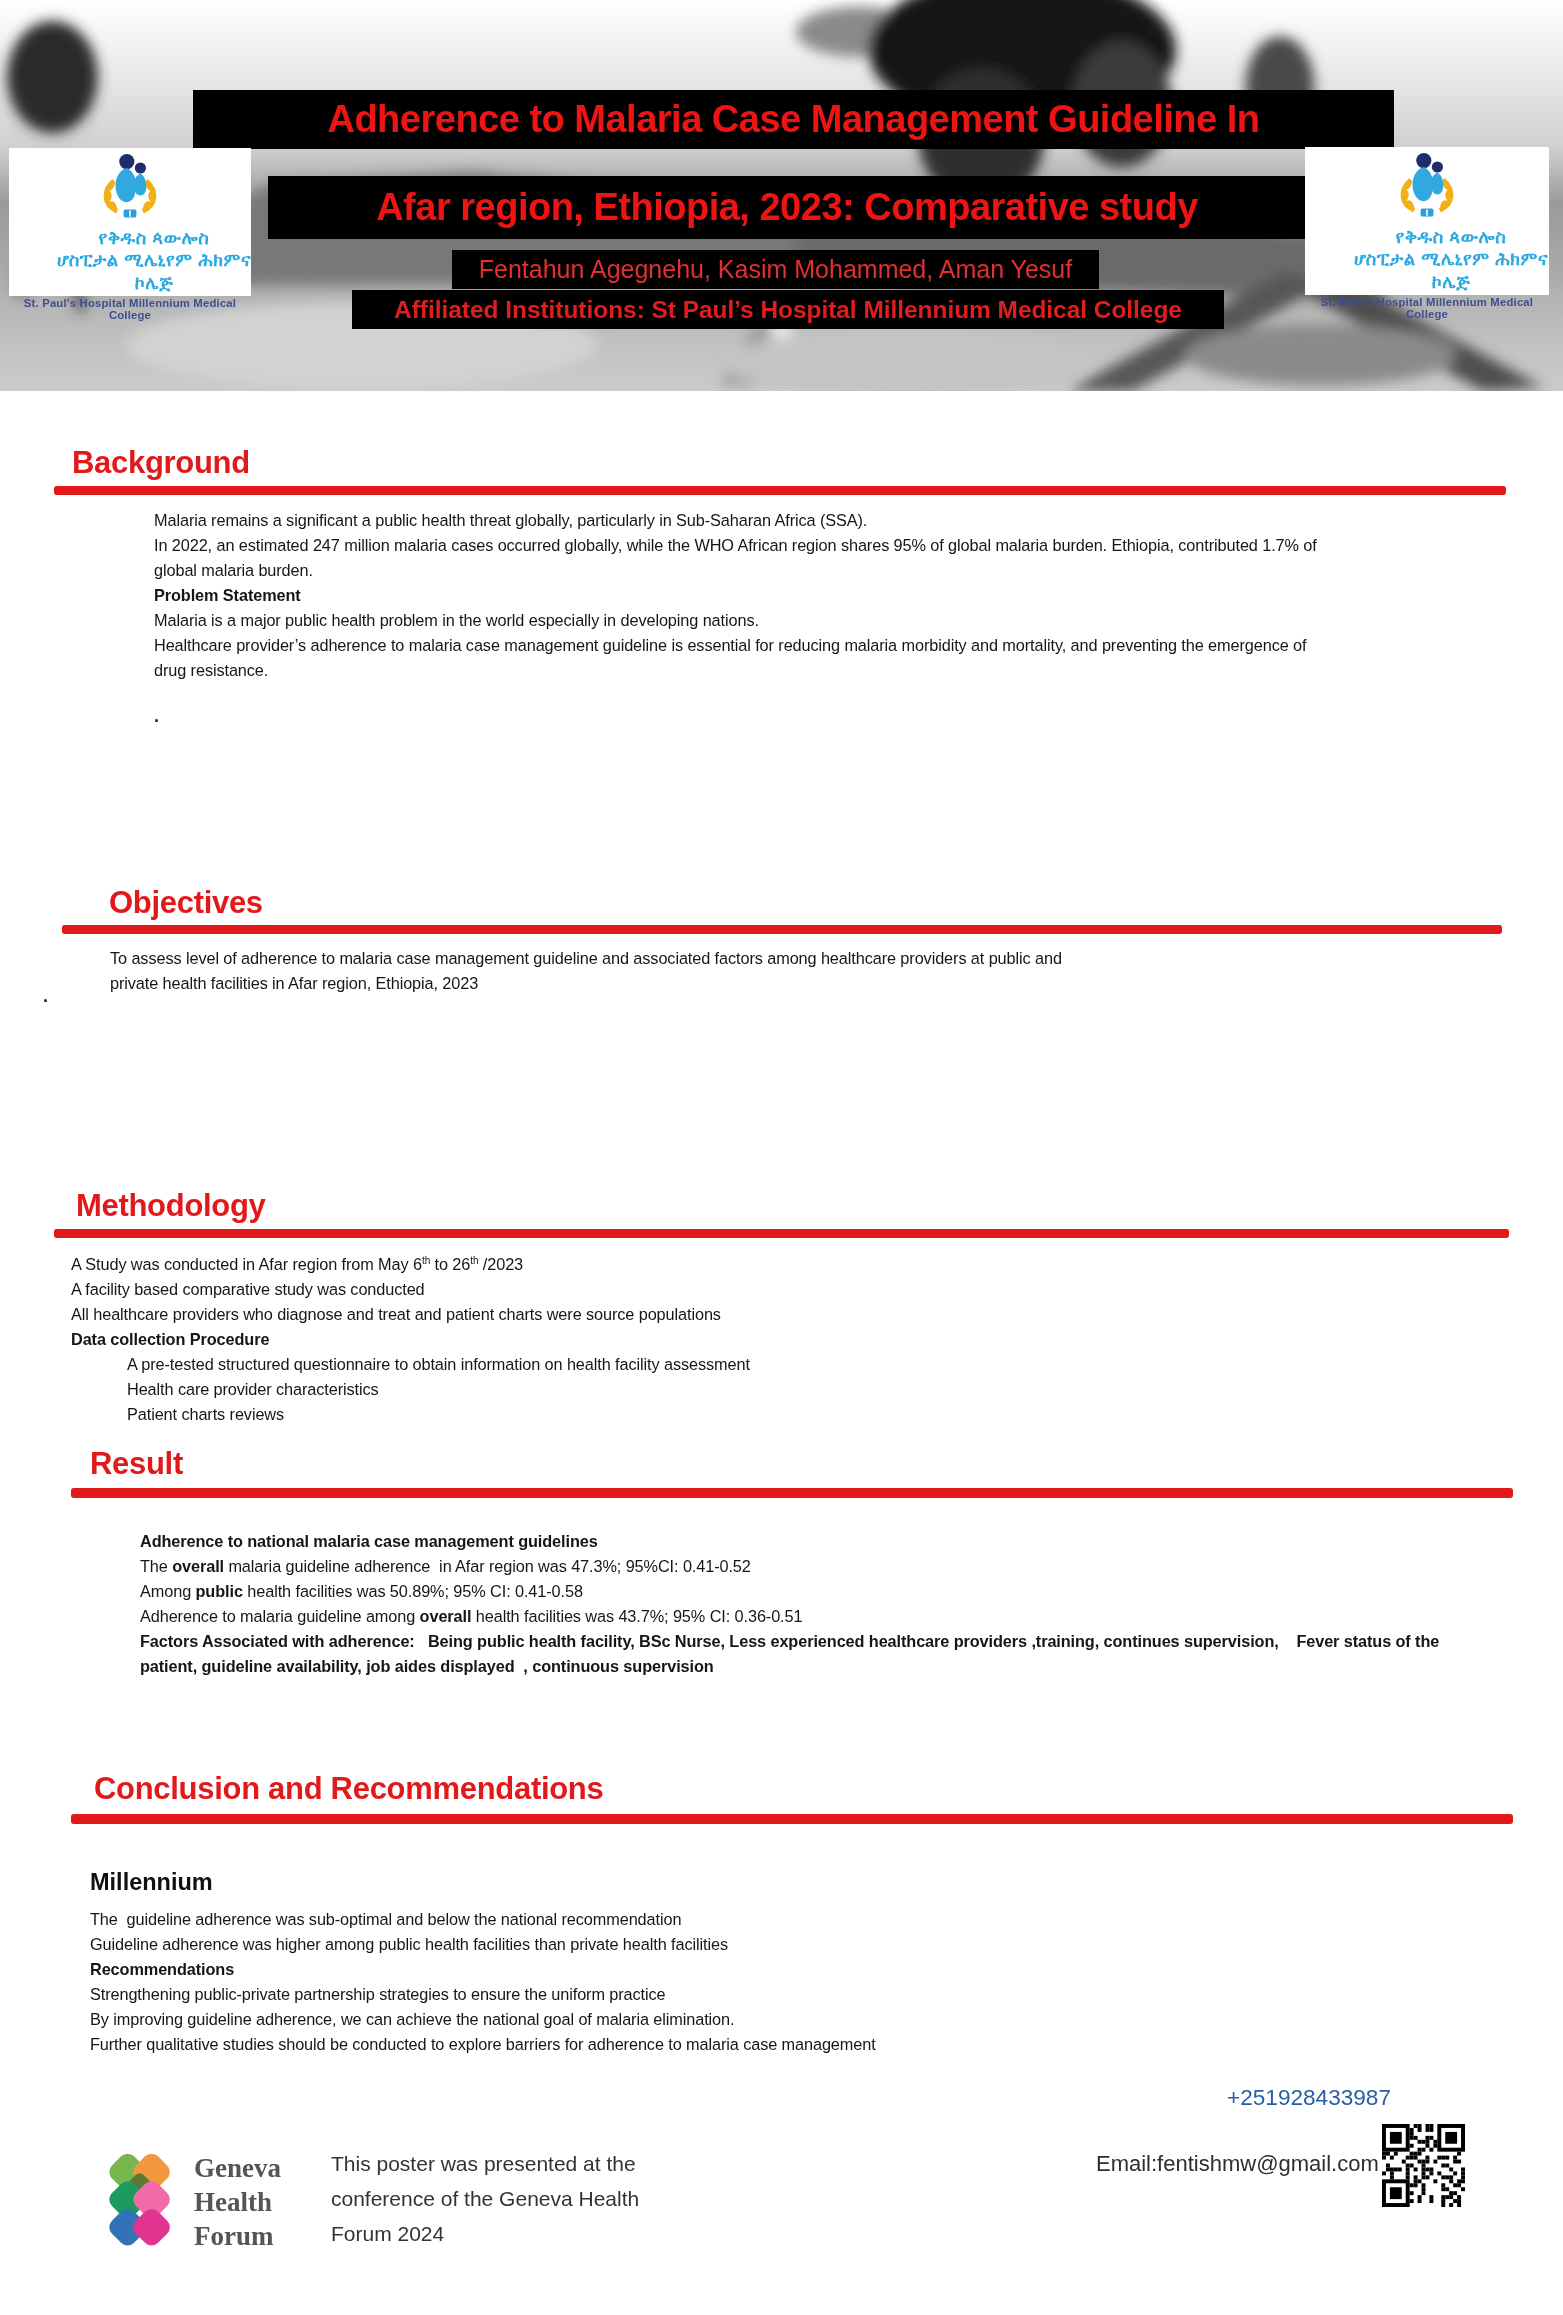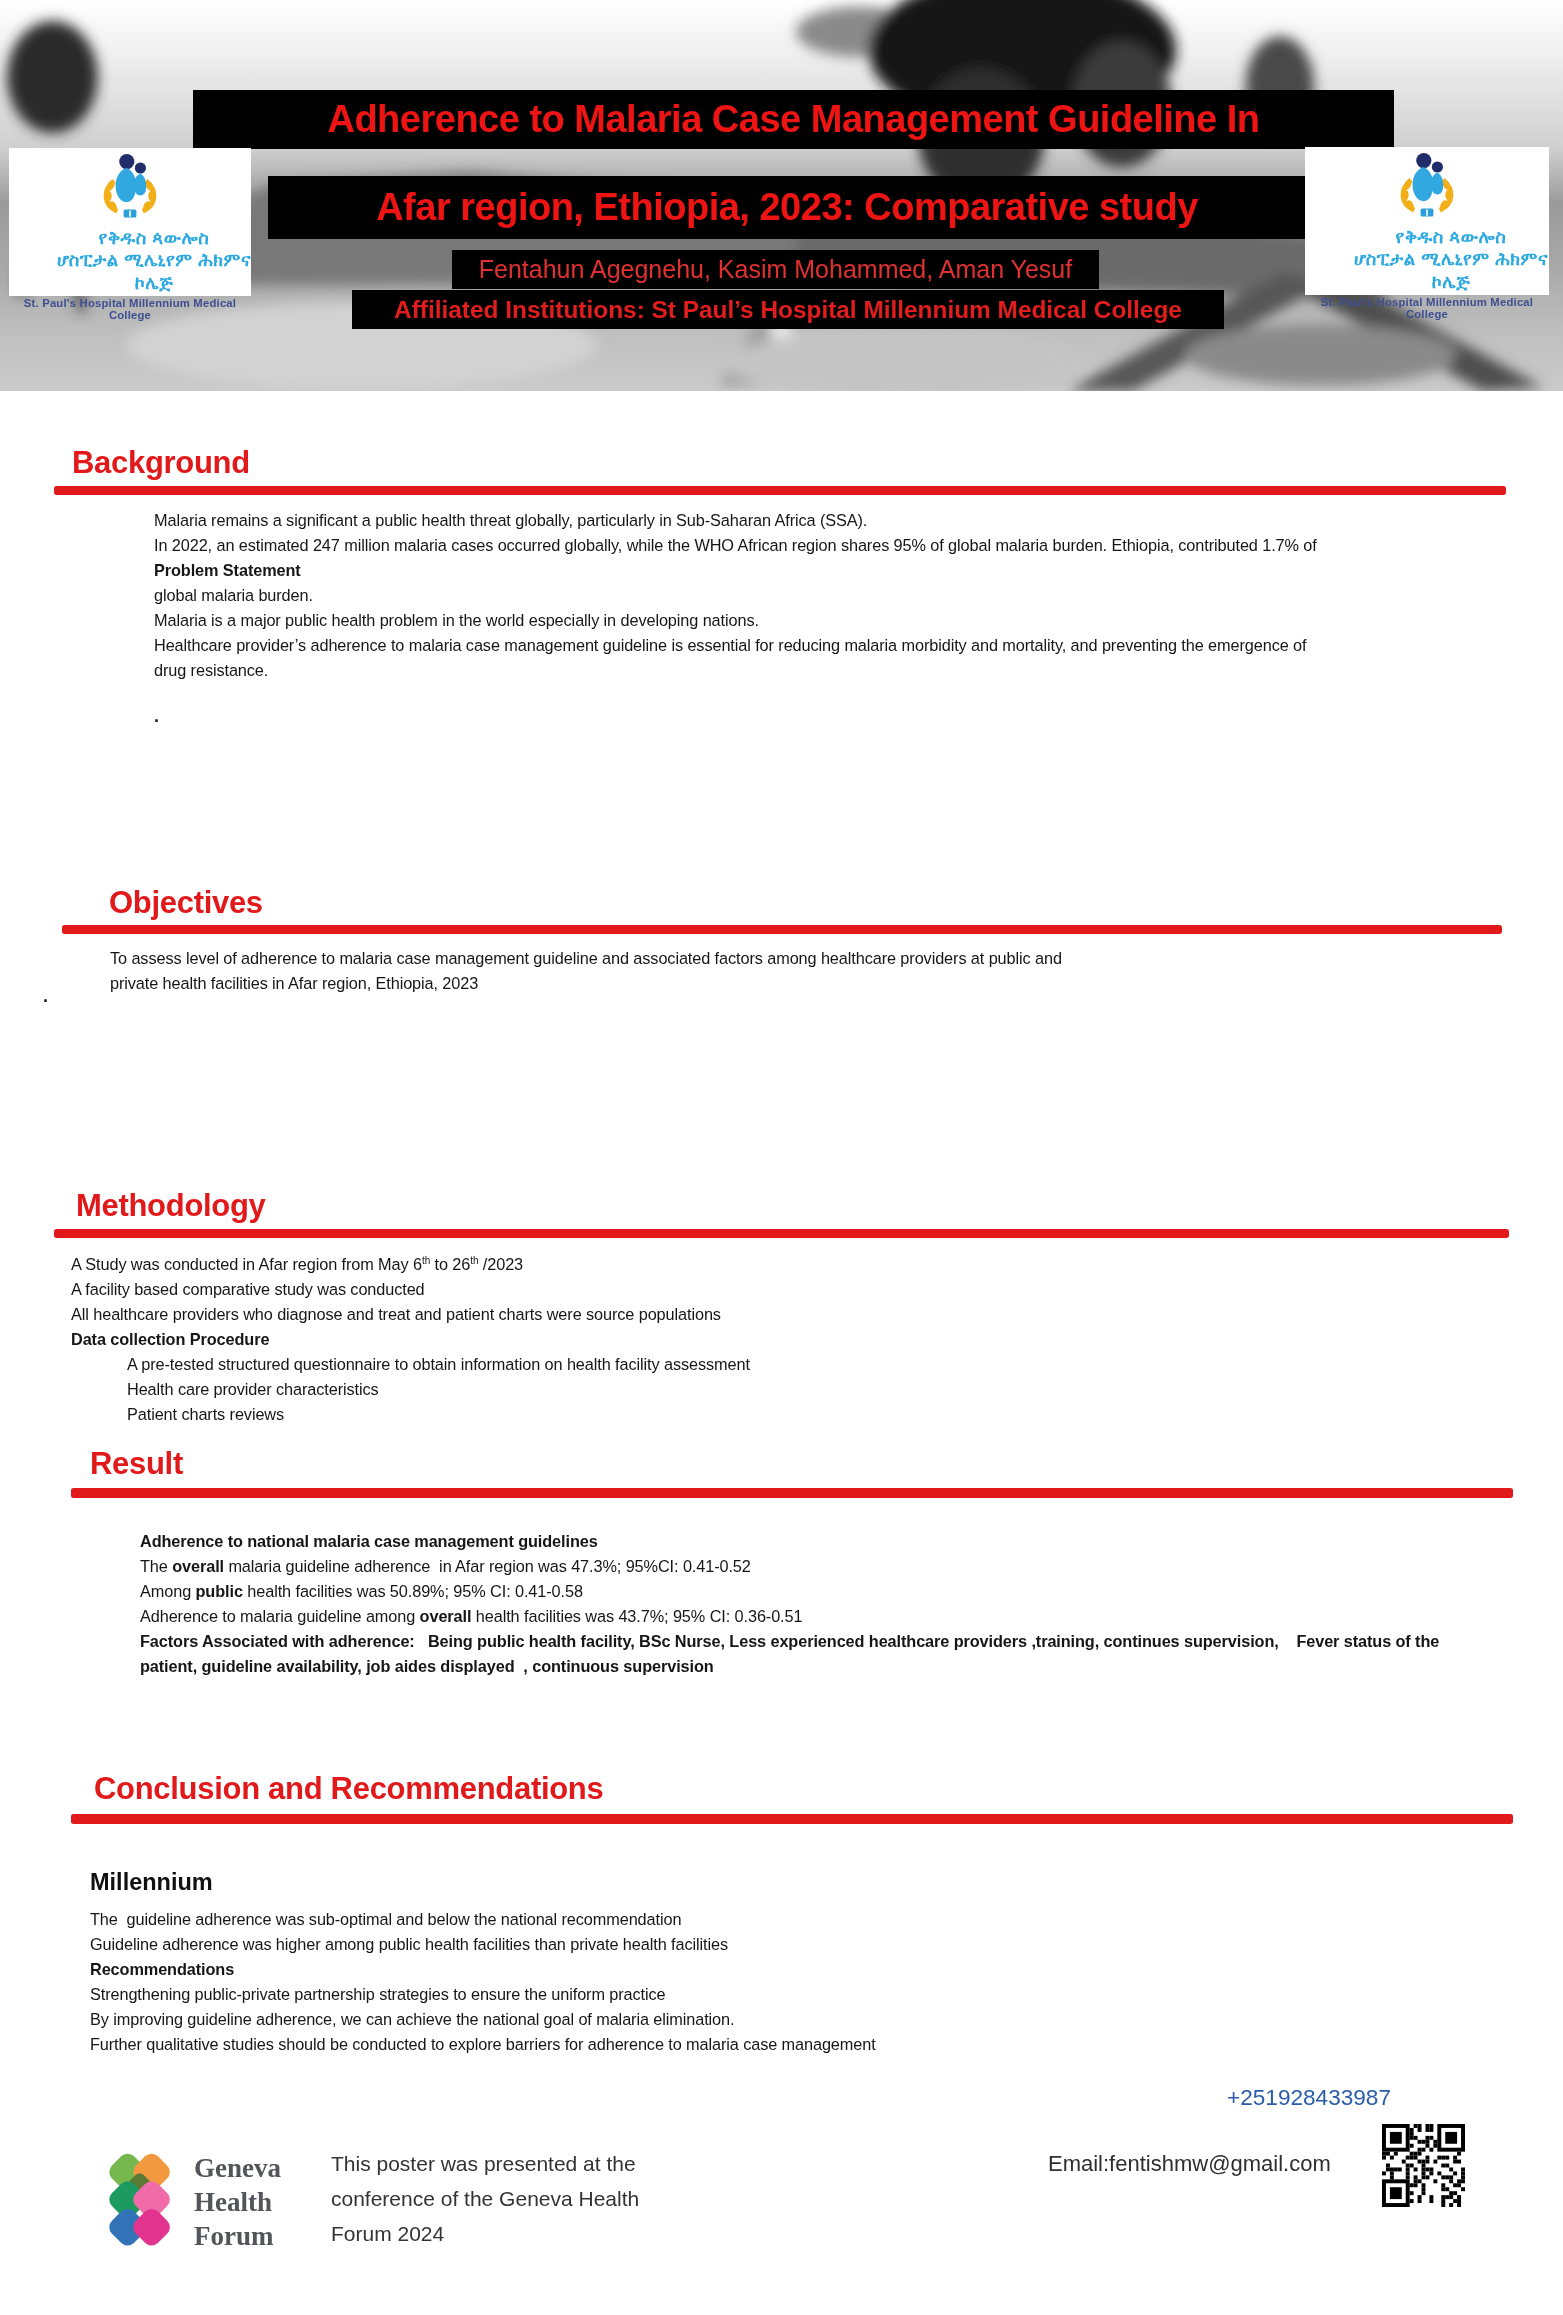--- a/index.html
+++ b/index.html
@@ -31,21 +31,21 @@
   .tl sup{font-size:10px;}
   .ind1{padding-left:56px;}
   .dot{position:absolute;font-size:18px;font-weight:bold;color:#222;}
   .subhead{position:absolute;font-weight:bold;font-size:23.5px;color:#111;}
 
   
   .ghf-name{position:absolute;font-family:"Liberation Serif",serif;font-weight:bold;
             font-size:27px;line-height:34px;color:#54555a;}
   .presented{position:absolute;font-size:21px;line-height:35px;color:#333333;}
   .phone{position:absolute;font-size:22.6px;color:#2a5caa;}
-  .email{position:absolute;font-size:22px;color:#2e2e2e;}
+  .email{position:absolute;font-size:22px;color:#2e2e2e;margin-left:48px;}
   .qr{position:absolute;width:83px;height:83px;}
 </style>
 </head>
 <body>
 
 <div class="poster">
 
   <div class="photo">
     <svg width="1563" height="391" viewBox="0 0 1728 432">
       <defs>
@@ -122,22 +122,22 @@
     <div class="amh">የቅዱስ ጳውሎስ</div>
     <div class="amh">ሆስፒታል ሚሌኒየም ሕክምና ኮሌጅ</div>
     <div class="eng">St. Paul's Hospital Millennium Medical College</div>
   </div>
 
   <div class="sech" style="left:72px;top:445px;">Background</div>
   <div class="bar" style="left:54px;top:486px;width:1452px;height:9px;"></div>
   <div class="body" style="left:154px;top:508px;">
       <div class="tl"><span>Malaria remains a significant a public health threat globally, particularly in Sub-Saharan Africa (SSA).</span></div>
       <div class="tl"><span>In 2022, an estimated 247 million malaria cases occurred globally, while the WHO African region shares 95% of global malaria burden. Ethiopia, contributed 1.7% of</span></div>
+      <div class="tl"><span>global malaria burden.</span></div>
       <div class="tl"><span class="b">Problem Statement</span></div>
-      <div class="tl"><span>global malaria burden.</span></div>
       <div class="tl"><span>Malaria is a major public health problem in the world especially in developing nations.</span></div>
       <div class="tl"><span>Healthcare provider’s adherence to malaria case management guideline is essential for reducing malaria morbidity and mortality, and preventing the emergence of</span></div>
       <div class="tl"><span>drug resistance.</span></div>
     </div>
   <div class="dot" style="left:154px;top:706px;">.</div>
 
   <div class="sech" style="left:109px;top:885px;">Objectives</div>
   <div class="bar" style="left:62px;top:925px;width:1440px;height:9px;"></div>
   <div class="body" style="left:110px;top:946px;">
       <div class="tl"><span>To assess level of adherence to malaria case management guideline and associated factors among healthcare providers at public and</span></div>

